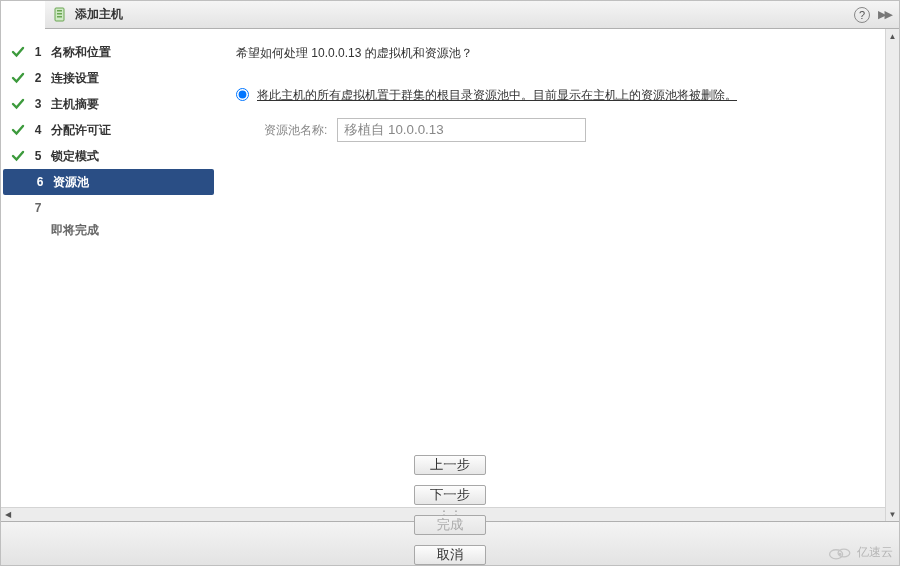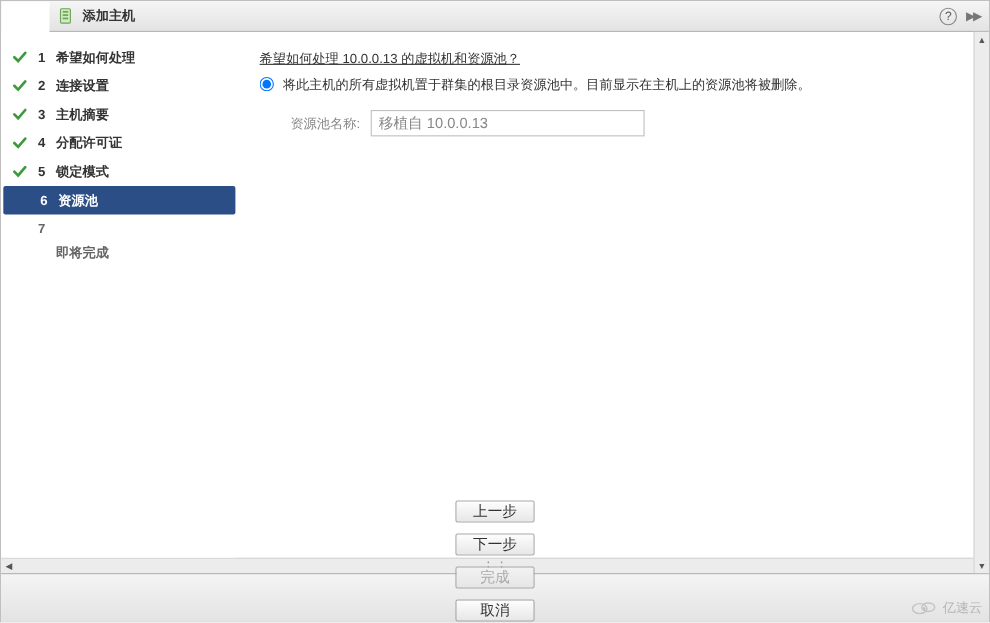--- a/index.html
+++ b/index.html
@@ -15,37 +15,37 @@
   .sidebar { width:215px; background:#fff; padding-top:10px; }
   .step { display:flex; align-items:center; height:26px; padding:0 8px 0 10px; color:#333; cursor:pointer; }
   .step .check { width:14px; height:14px; margin-right:6px; display:flex; align-items:center; justify-content:center; }
   .step .check svg { width:14px; height:14px; }
   .step .num { width:14px; text-align:center; font-weight:bold; margin-right:6px; }
   .step .label { font-weight:bold; }
   .step.active { background:#2a4e85; color:#fff; border-radius:2px; margin:0 2px; }
   .step.future { color:#666; }
   .step.future .label { font-weight:bold;margin-top:44px; }
   .main { flex:1; padding:16px 20px; color:#333; position:relative; }
-  .question { margin-bottom:6px;text-decoration:underline; }
+  .question { margin-bottom:24px; }
   .option { display:flex; align-items:flex-start; margin-bottom:14px; }
   .option input[type=radio] { margin:2px 8px 0 0; }
-  .option .text { line-height:1.5; }
+  .option .text { line-height:1.5;text-decoration:underline; }
   .subrow { display:flex; align-items:center; margin:10px 0 0 28px; }
   .subrow .lbl { color:#888; margin-right:10px; }
   .subrow input[type=text] { width:249px; height:24px; border:1px solid #bfbfbf; padding:0 6px; color:#888; background:#fff; }
   .vscroll { position:absolute; top:28px; right:0; bottom:44px; width:14px; background:#ececec; border-left:1px solid #d4d4d4; }
   .vscroll .arrow { height:14px; display:flex; align-items:center; justify-content:center; color:#555; font-size:8px; cursor:pointer;}
   .vscroll .track { flex:1; }
   .vscroll { display:flex; flex-direction:column; }
   .hscroll { height:14px; background:#ececec; border-top:1px solid #d4d4d4; display:flex; align-items:center; }
   .hscroll .arrow { width:14px; display:flex; align-items:center; justify-content:center; color:#555; font-size:8px; cursor:pointer; }
   .footer { height:44px; background:linear-gradient(#f4f4f4,#e3e3e3); border-top:1px solid #b0b0b0; display:flex; align-items:center; justify-content:flex-end; padding:0 20px; gap:10px;flex-direction:column; }
   .btn { min-width:72px; height:24px; background:linear-gradient(#fdfdfd,#e7e7e7); border:1px solid #a8a8a8; border-radius:2px; color:#333; cursor:pointer; padding:0 14px; }
   .btn:disabled { color:#aaa; cursor:default; background:linear-gradient(#f2f2f2,#e6e6e6);font-family:Liberation Serif, serif; }
-  .watermark { position:absolute; right:6px; bottom:4px; opacity:0.45; pointer-events:none; display:flex; align-items:flex-start; gap:4px; color:#777; font-size:12px;}
+  .watermark { position:absolute; right:6px; bottom:4px; opacity:0.45; pointer-events:none; display:flex; align-items:center; gap:4px; color:#777; font-size:12px;}
   .watermark svg { width:26px; height:16px; }
 </style>
 </head>
 <body>
 
 <div class="window">
   <div class="titlebar">
     <span class="host-icon">
       <svg viewBox="0 0 14 16">
           <rect x="2" y="1" width="9" height="13" rx="1" fill="#cfeac5" stroke="#6aa552"></rect>
@@ -62,21 +62,21 @@
 
   <div class="body">
     <div class="sidebar">
       <div class="step">
         <span class="check">
             <svg viewBox="0 0 14 14">
               <path d="M2 7 L5.5 10.5 L12 3" stroke="#3c9a3c" stroke-width="2.4" fill="none" stroke-linecap="round"></path>
             </svg>
           </span>
         <span class="num">1</span>
-        <span class="label">希望如何处理</span>
+        <span class="label">名称和位置</span>
       </div>
       <div class="step">
         <span class="check">
             <svg viewBox="0 0 14 14">
               <path d="M2 7 L5.5 10.5 L12 3" stroke="#3c9a3c" stroke-width="2.4" fill="none" stroke-linecap="round"></path>
             </svg>
           </span>
         <span class="num">2</span>
         <span class="label">连接设置</span>
       </div>

